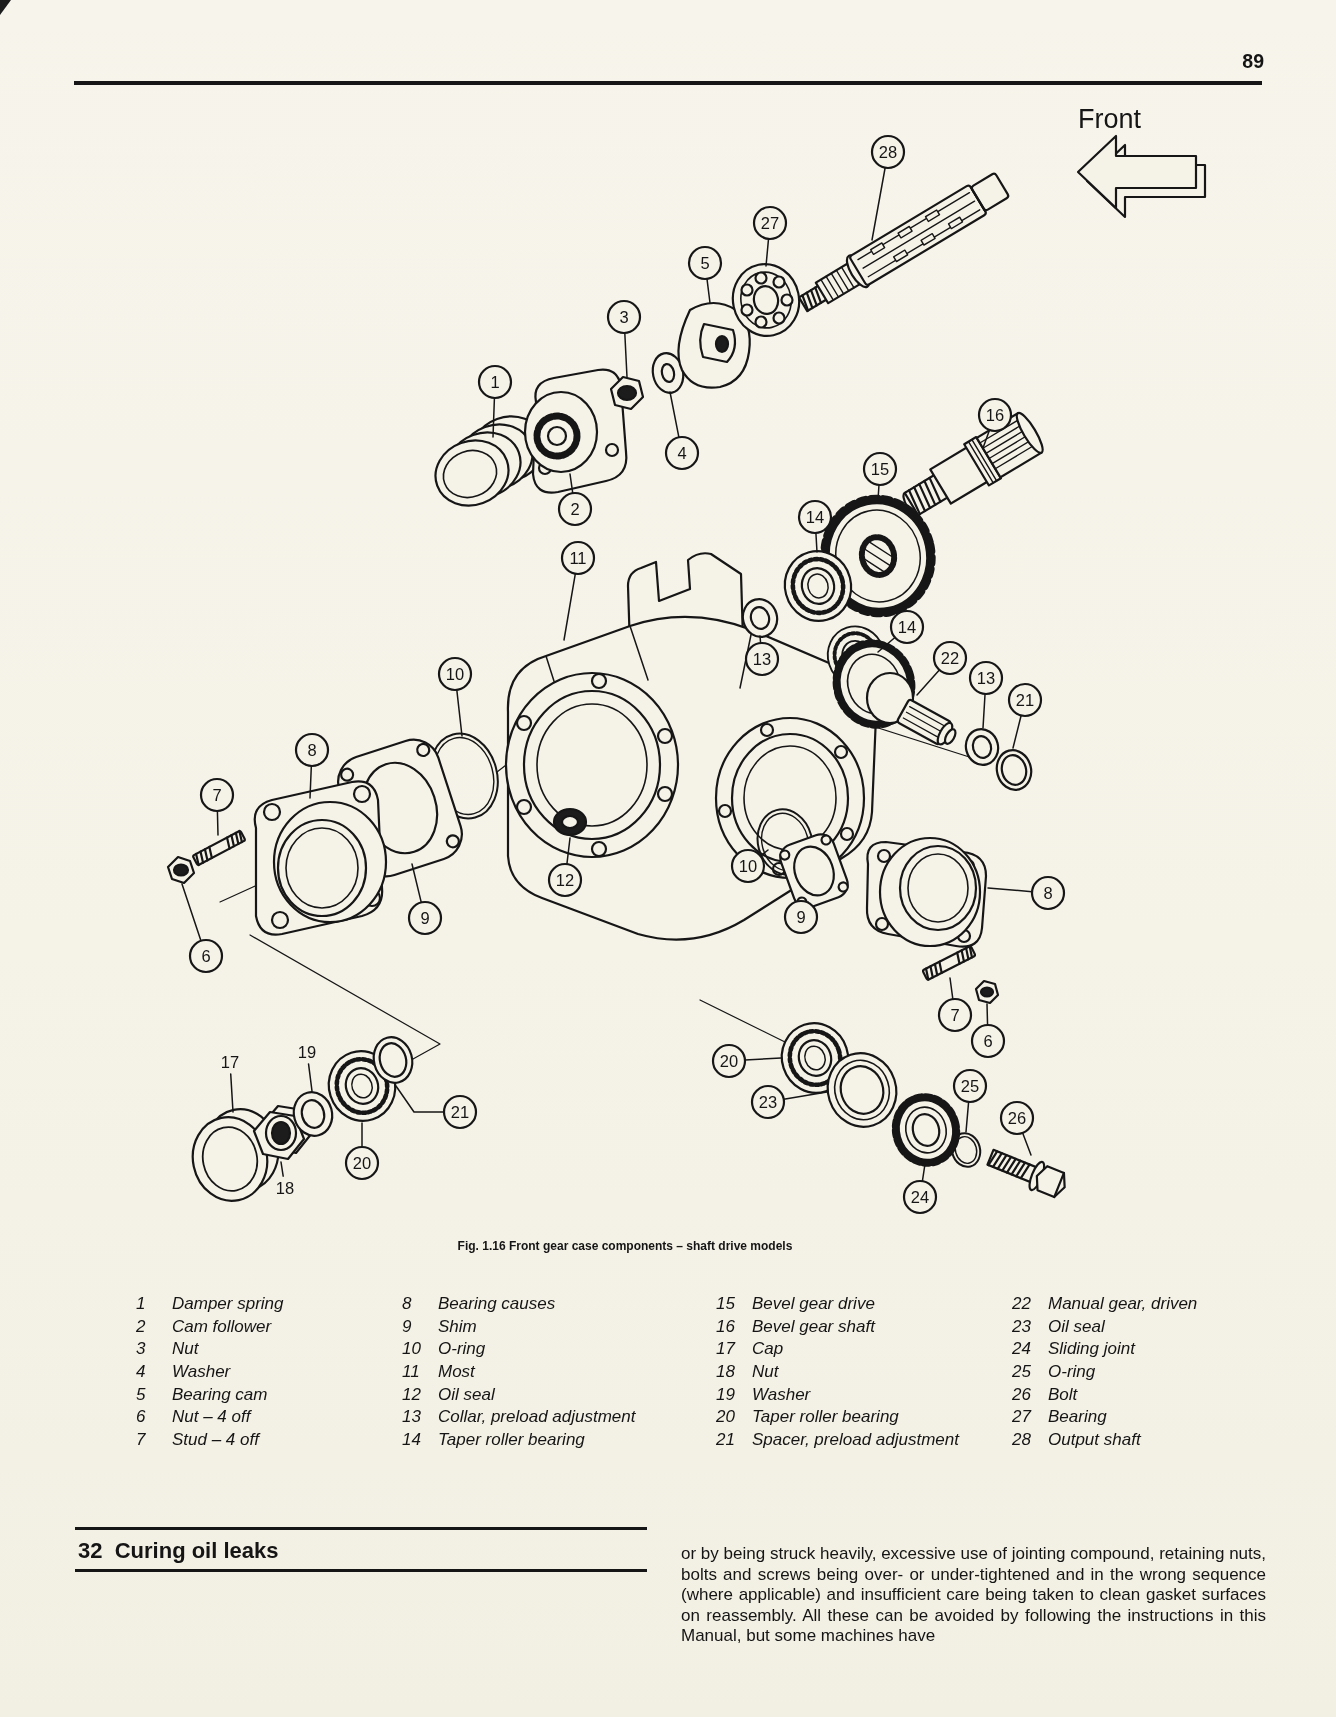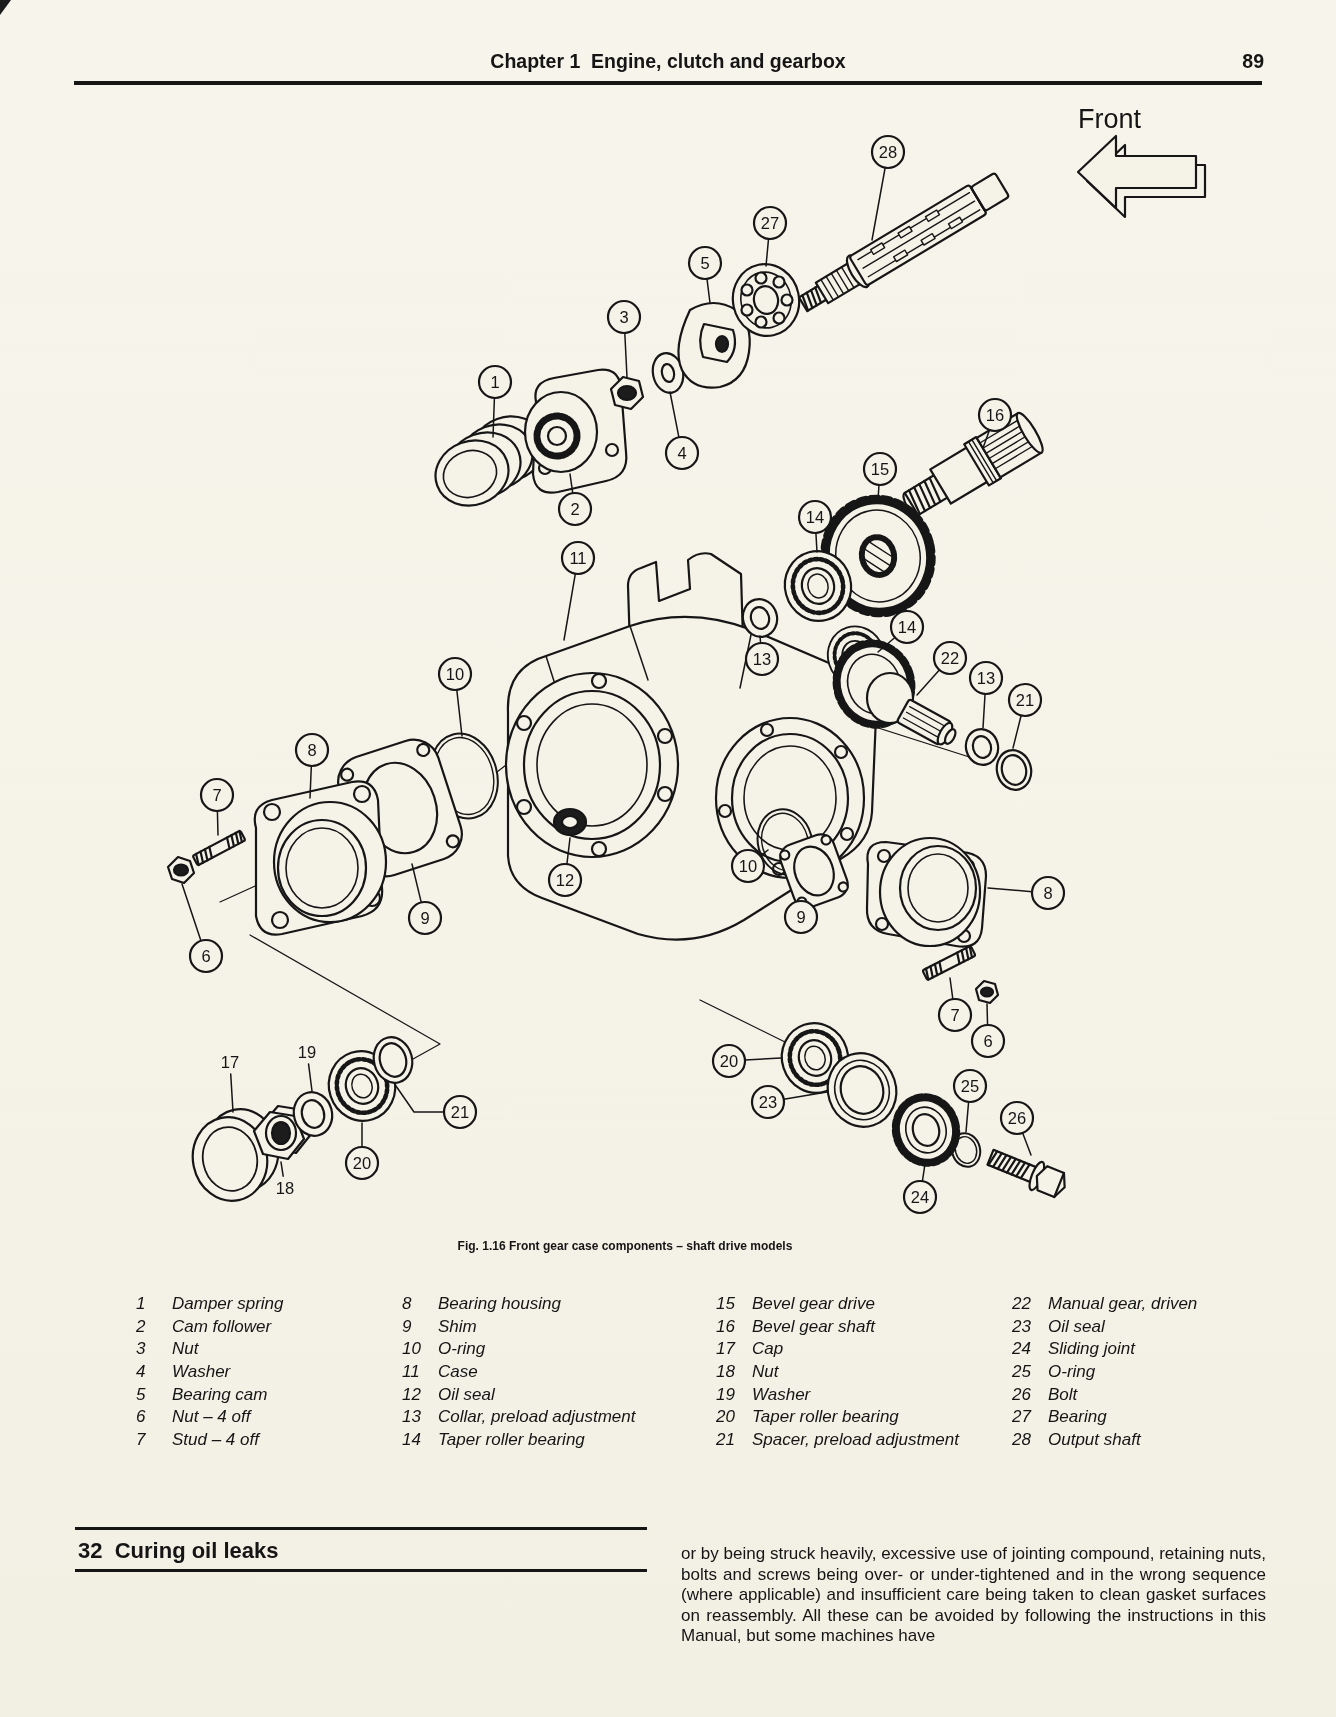--- a/index.html
+++ b/index.html
@@ -38,21 +38,20 @@
   .leader { stroke:#161616; stroke-width:1.5; fill:none; }
   .axis { stroke:#161616; stroke-width:1.2; fill:none; }
   #front-text { font-family:"Liberation Sans",sans-serif; font-size:27px;
     fill:#161616; stroke:none; }
 </style>
 </head>
 <body>
 
 <div class="page">
   <div class="corner-mark"></div>
-  <div class="header-title">Chapter 1  Engine, clutch and gearbox</div>
   <div class="page-num">89</div>
   <div class="hrule top"></div>
 
   <svg id="figure-svg" width="1336" height="1240" viewBox="0 0 1336 1240">
     <defs>
       <g id="stud-shape">
         <rect x="-27" y="-5.5" width="54" height="11" rx="2"></rect>
         <line x1="-23" y1="-5.5" x2="-26" y2="5.5"></line>
           <line x1="-18" y1="-5.5" x2="-21" y2="5.5"></line>
         <line x1="-13" y1="-5.5" x2="-16" y2="5.5"></line>
@@ -592,33 +591,33 @@
           <span class="lbl">Nut – 4 off</span>
         </li>
         <li>
           <span class="num">7</span>
           <span class="lbl">Stud – 4 off</span>
         </li>
       </ul>
     <ul class="lcol" style="left:402px">
         <li>
           <span class="num">8</span>
-          <span class="lbl">Bearing housing</span>
+          <span class="lbl">Bearing causes</span>
         </li>
         <li>
           <span class="num">9</span>
           <span class="lbl">Shim</span>
         </li>
         <li>
           <span class="num">10</span>
           <span class="lbl">O-ring</span>
         </li>
         <li>
           <span class="num">11</span>
-          <span class="lbl">Case</span>
+          <span class="lbl">Most</span>
         </li>
         <li>
           <span class="num">12</span>
           <span class="lbl">Oil seal</span>
         </li>
         <li>
           <span class="num">13</span>
           <span class="lbl">Collar, preload adjustment</span>
         </li>
         <li>

